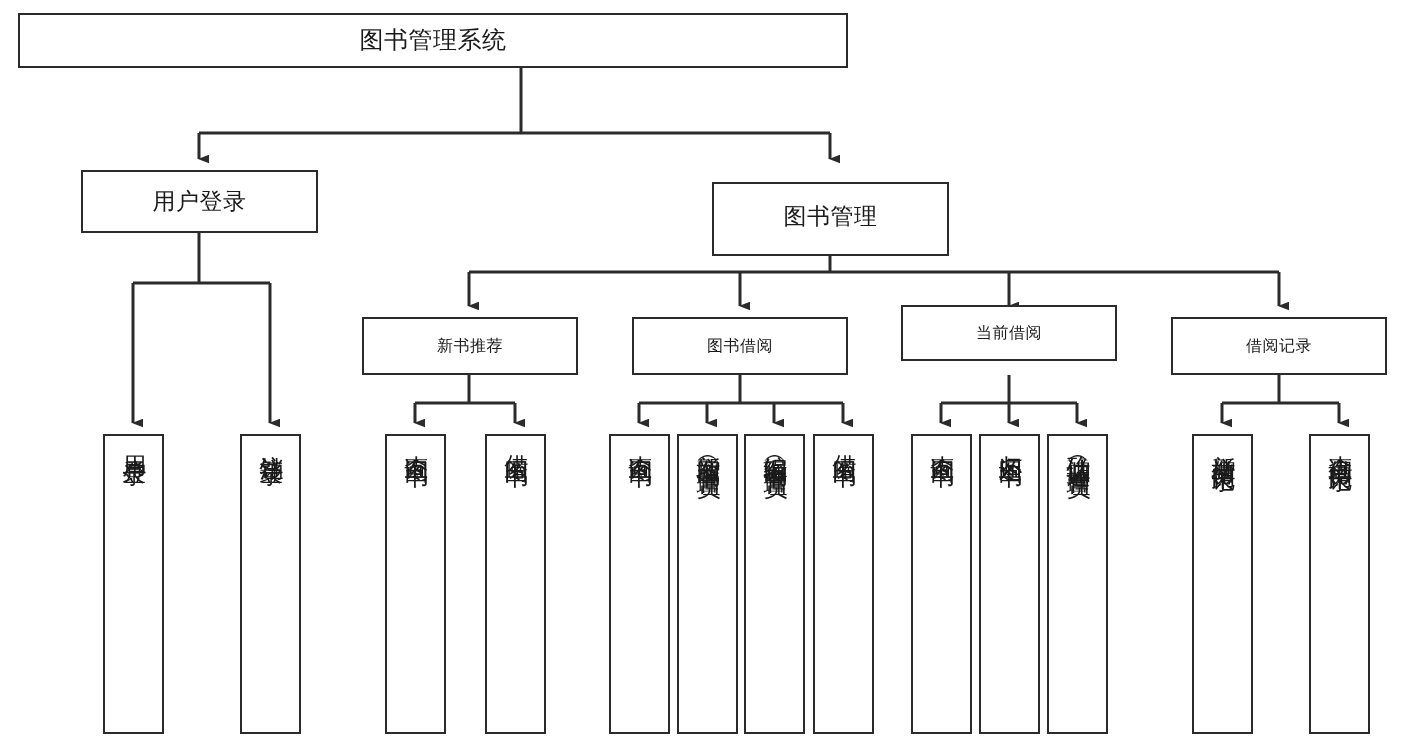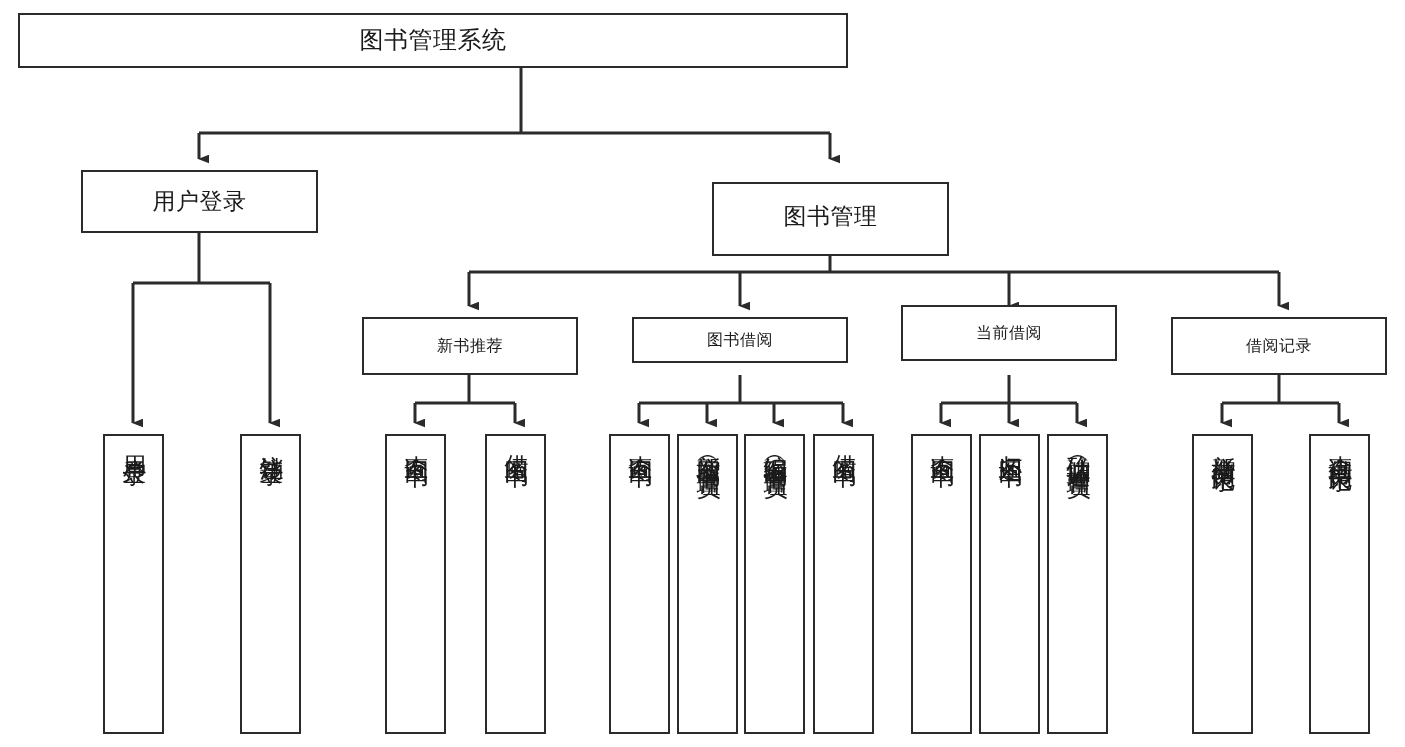--- a/index.html
+++ b/index.html
@@ -139,21 +139,21 @@
   </div>
 
   <div class="node-box level2" style="left:712px; top:182px; width:237px; height:74px;font-family:Liberation Mono, monospace;">
     <span class="node-label-h">图书管理</span>
   </div>
 
   <div class="node-box level3" style="left:362px; top:317px; width:216px; height:58px;">
     <span class="node-label-h">新书推荐</span>
   </div>
 
-  <div class="node-box level3" style="left:632px; top:317px; width:216px; height:46px;">
+  <div class="node-box level3" style="left:632px; top:317px; width:216px; height:58px;">
     <span class="node-label-h">图书借阅</span>
   </div>
 
   <div class="node-box level3" style="left:901px; top:305px; width:216px; height:56px;">
     <span class="node-label-h">当前借阅</span>
   </div>
 
   <div class="node-box level3" style="left:1171px; top:317px; width:216px; height:58px;font-family:Liberation Serif, serif;">
     <span class="node-label-h">借阅记录</span>
   </div>

